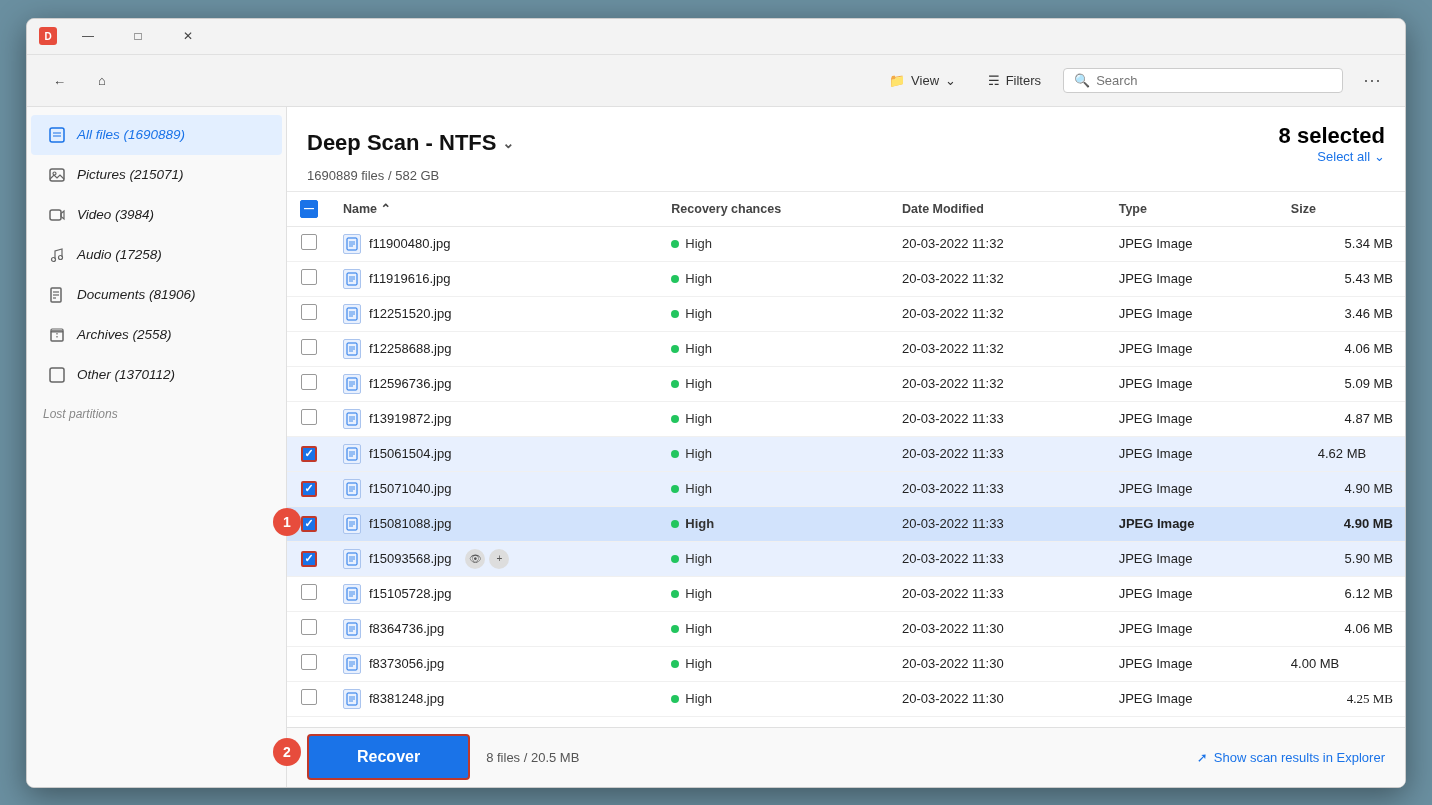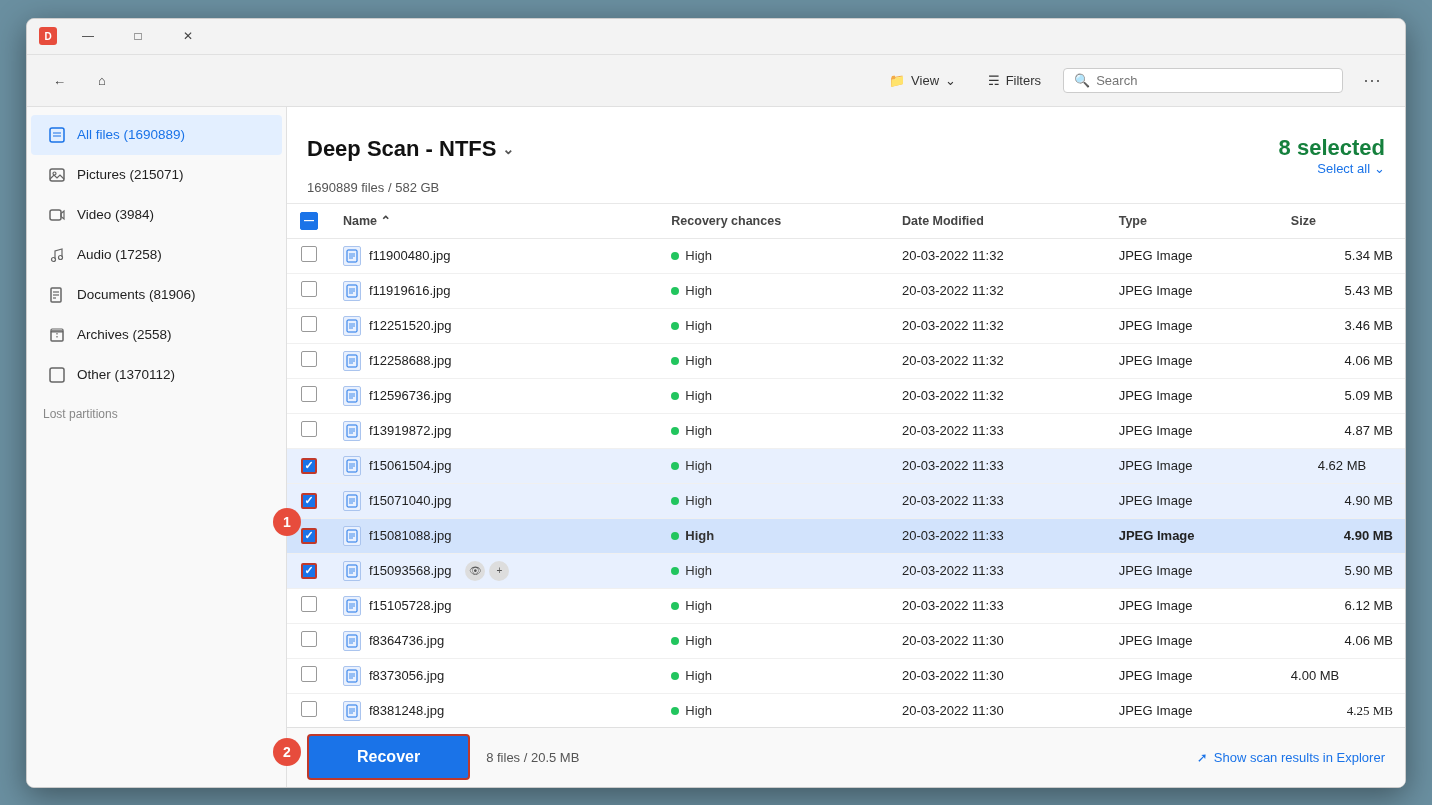--- a/index.html
+++ b/index.html
@@ -129,20 +129,21 @@
 
     
     .sidebar {
       width: 260px;
       background: #f9f9f9;
       border-right: 1px solid #e0e0e0;
       padding: 8px 0;
       flex-shrink: 0;
       display: flex;
       flex-direction: column;
+      font-style: italic;
     }
     .sidebar-item {
       display: flex;
       align-items: center;
       padding: 10px 16px;
       cursor: pointer;
       gap: 10px;
       color: #222;
       font-size: 13.5px;
       border-radius: 4px;
@@ -195,22 +196,21 @@
       gap: 6px;
     }
     .dropdown-arrow {
       font-size: 14px;
       color: #555;
       cursor: pointer;
     }
     .selected-count {
       font-size: 22px;
       font-weight: 700;
-      color: #15803d;
-      margin-top: 12px;
+      color: #000000;
     }
     .select-all-row {
       display: flex;
       align-items: center;
       gap: 6px;
       justify-content: flex-end;
     }
     .select-all-btn {
       font-size: 13px;
       color: #1a73e8;

